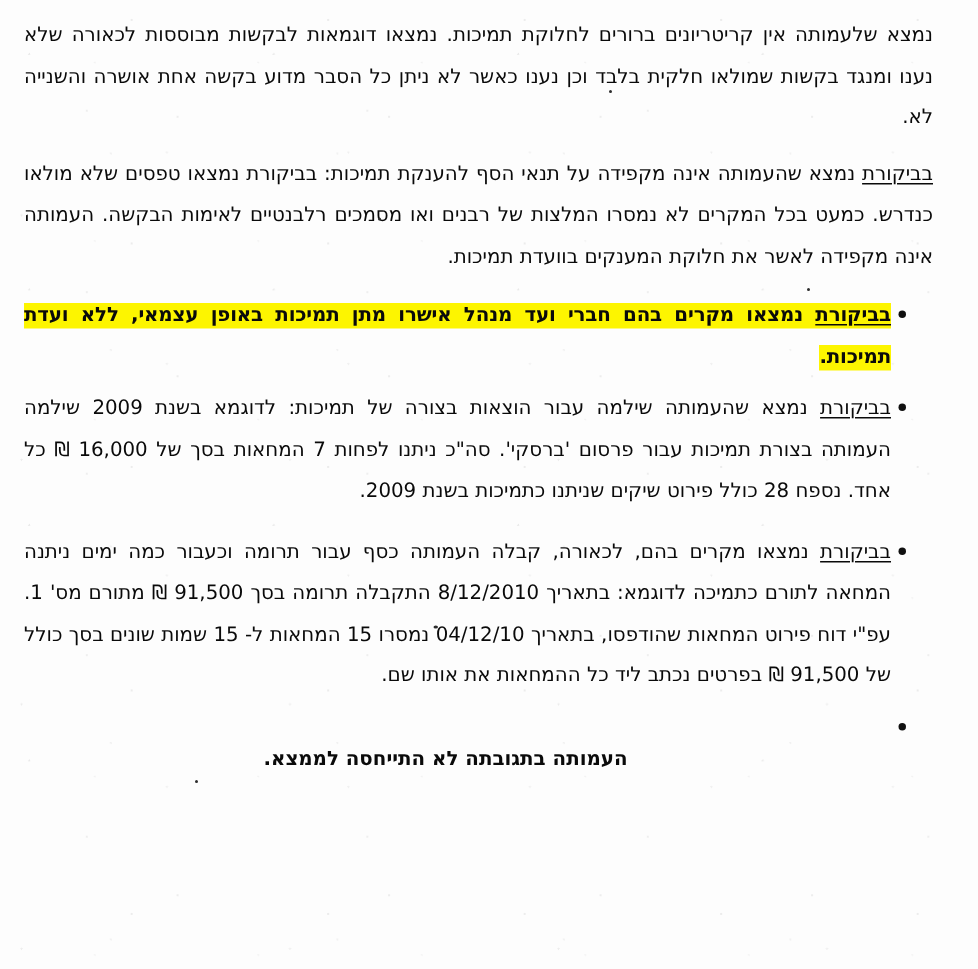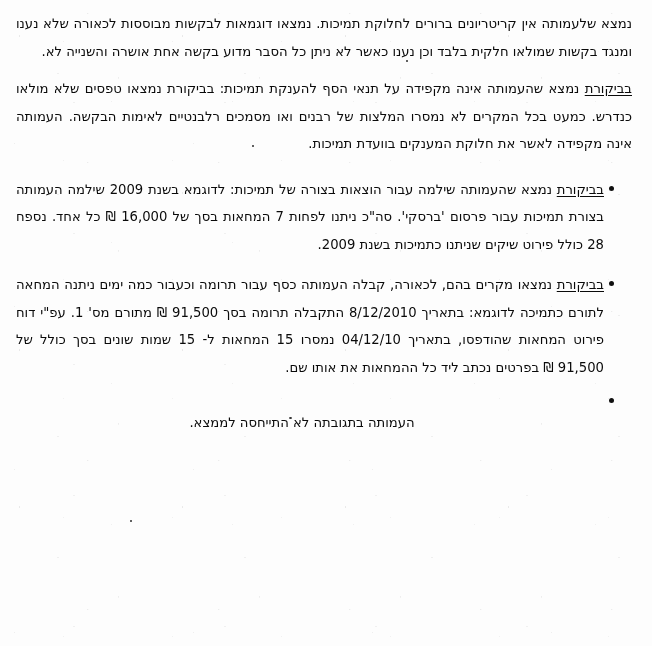--- a/index.html
+++ b/index.html
@@ -16,21 +16,21 @@
     color: #0a0a0a;
     direction: rtl;
   }
 
   #page {
     position: relative;
     width: 652px;
     height: 646px;
     background: #fdfdfd;
     box-sizing: border-box;
-    padding: 10px 0 0 8px;
+    padding: 10px 10px 0 8px;
   }
 
   
   #grain {
     position: absolute;
     inset: 0;
     pointer-events: none;
     opacity: .40;
     background-image:
       radial-gradient(circle at 12% 23%, rgba(90,90,90,.30) 0 .6px, transparent .8px),
@@ -81,20 +81,21 @@
   .response {
     padding-right: 0;
     padding-left: 8px;
     text-align: center;
     margin-bottom: 2px;
   }
   .response .inner {
     display: inline-block;
     text-align: right;
     margin-right: 64px;
+    font-weight: bold;
   }
 
   .u-first {
     text-decoration: underline;
     text-underline-offset: 2px;
   }
 
   .hl {
     background: #fdf500;
     box-decoration-break: clone;
@@ -128,20 +129,24 @@
   </div>
 
   <div class="sp-8"></div>
 
   <div class="block para">
     <span class="u-first">בביקורת</span><span> נמצא שהעמותה אינה מקפידה על תנאי הסף להענקת תמיכות: בביקורת נמצאו טפסים שלא מולאו כנדרש. כמעט בכל המקרים לא נמסרו המלצות של רבנים ואו מסמכים רלבנטיים לאימות הבקשה. העמותה אינה מקפידה לאשר את חלוקת המענקים בוועדת תמיכות.</span>
   </div>
 
   <div class="sp-10"></div>
 
+  <div class="block bullet-row">
+    <span class="bullet-dot"></span>
+    <span class="hl"><span class="u-first">בביקורת</span><span> נמצאו מקרים בהם חברי ועד מנהל אישרו מתן תמיכות באופן עצמאי, ללא ועדת תמיכות.</span></span>
+  </div>
 
   <div class="sp-6"></div>
 
   <div class="block bullet-row">
     <span class="bullet-dot"></span>
     <span class="u-first">בביקורת</span><span> נמצא שהעמותה שילמה עבור הוצאות בצורה של תמיכות: לדוגמא בשנת 2009 שילמה העמותה בצורת תמיכות עבור פרסום 'ברסקי'. סה"כ ניתנו לפחות 7 המחאות בסך של 16,000 ₪ כל אחד. נספח 28 כולל פירוט שיקים שניתנו כתמיכות בשנת 2009.</span>
   </div>
 
   <div class="sp-6"></div>
 

